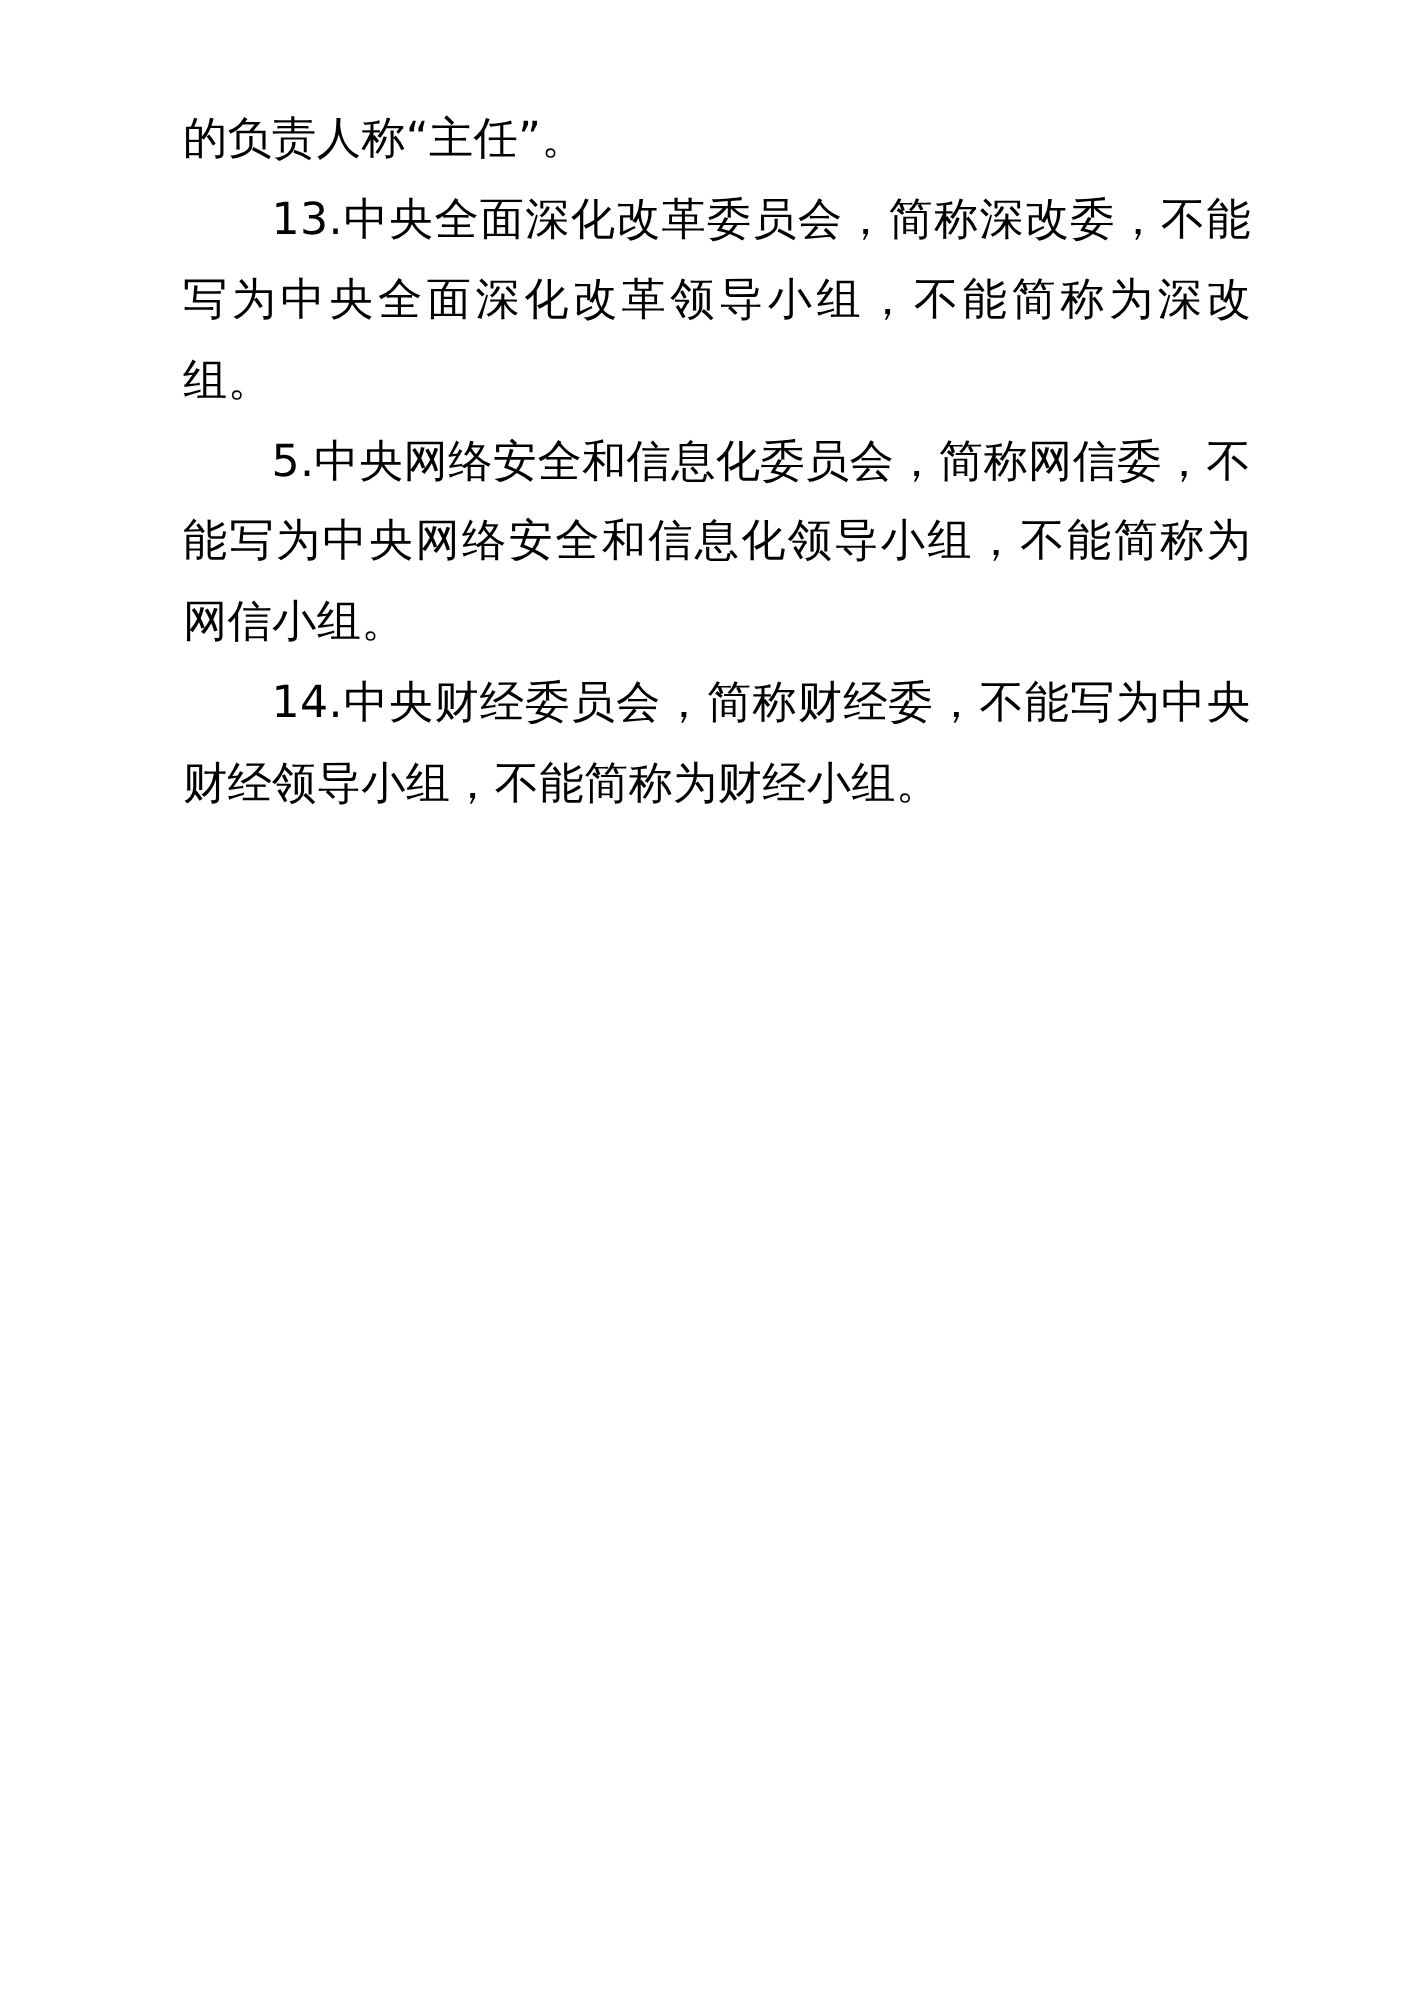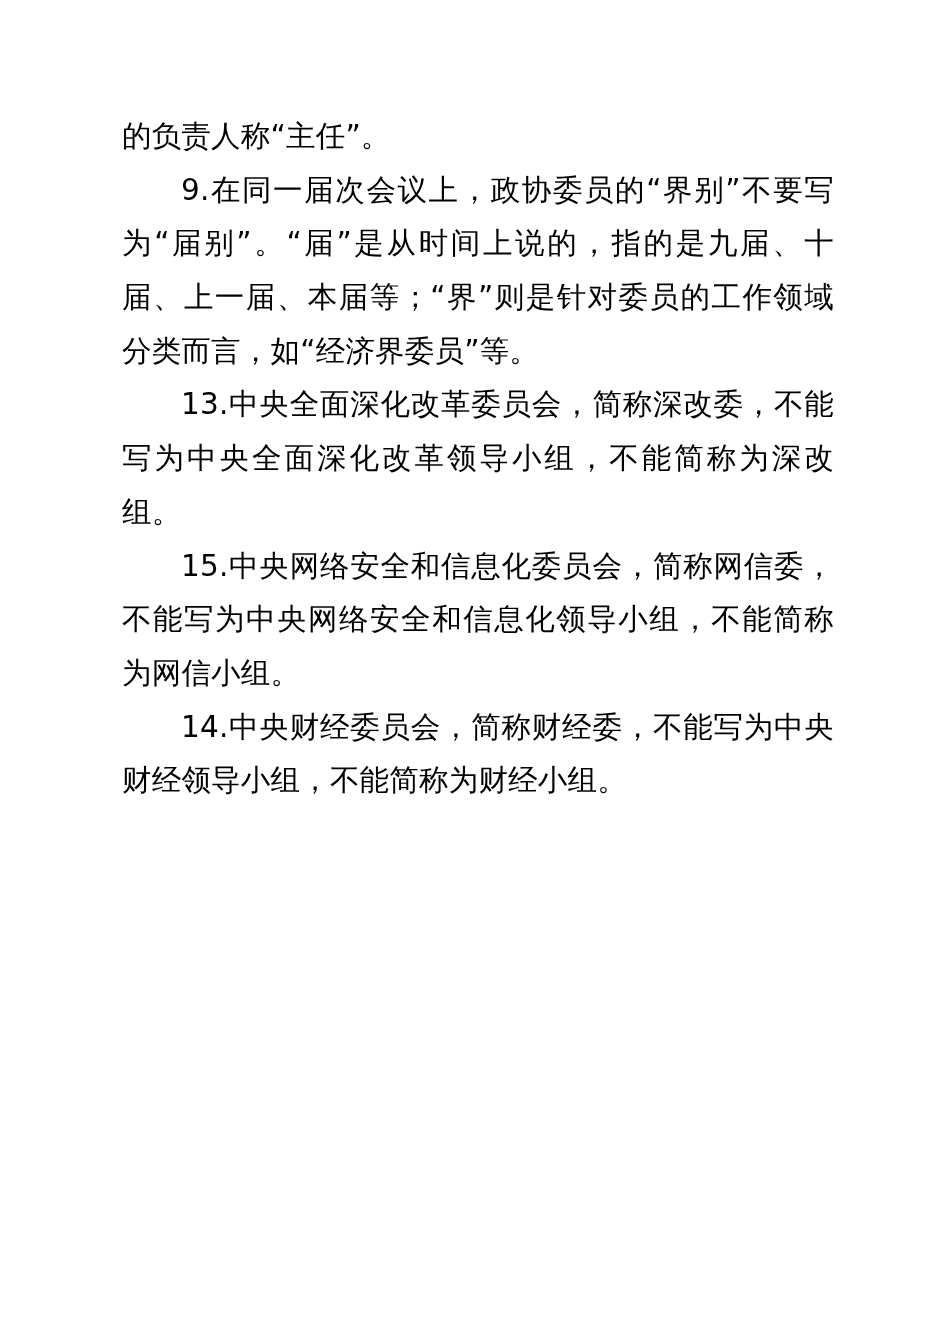--- a/index.html
+++ b/index.html
@@ -10,21 +10,21 @@
   body {
     width: 950px;
     height: 1344px;
     font-family: "DejaVu Sans", "Liberation Sans", sans-serif;
     color: #000000;
   }
   .page {
     box-sizing: border-box;
     width: 950px;
     height: 1344px;
-    padding: 110px 116px 60px 122px;
+    padding: 66px 116px 60px 122px;
     background: #ffffff;
   }
   .doc-body {
     font-size: 29.5px;
     line-height: 1.82;
     text-align: justify;
     text-justify: inter-ideograph;
     letter-spacing: 0.2px;
   }
   p.para {
@@ -34,18 +34,17 @@
   p.indent {
     text-indent: 2em;
   }
 </style>
 </head>
 <body>
 
 <div class="page">
   <div class="doc-body">
     <p class="para">的负责人称“主任”。</p>
-    <p class="para indent">9.在同一届次会议上，政协委员的“界别”不要写为“届别”。“届”是从时间上说的，指的是九届、十届、上一届、本届等；“界”则是针对委员的工作领域分类而言，如“经济界委员”等。</p>
     <p class="para indent">13.中央全面深化改革委员会，简称深改委，不能写为中央全面深化改革领导小组，不能简称为深改组。</p>
-    <p class="para indent">15.中央网络安全和信息化委员会，简称网信委，不能写为中央网络安全和信息化领导小组，不能简称为网信小组。</p>
+    <p class="para indent">5.中央网络安全和信息化委员会，简称网信委，不能写为中央网络安全和信息化领导小组，不能简称为网信小组。</p>
     <p class="para indent">14.中央财经委员会，简称财经委，不能写为中央财经领导小组，不能简称为财经小组。</p>
   </div>
 </div>
 
 </body></html>

